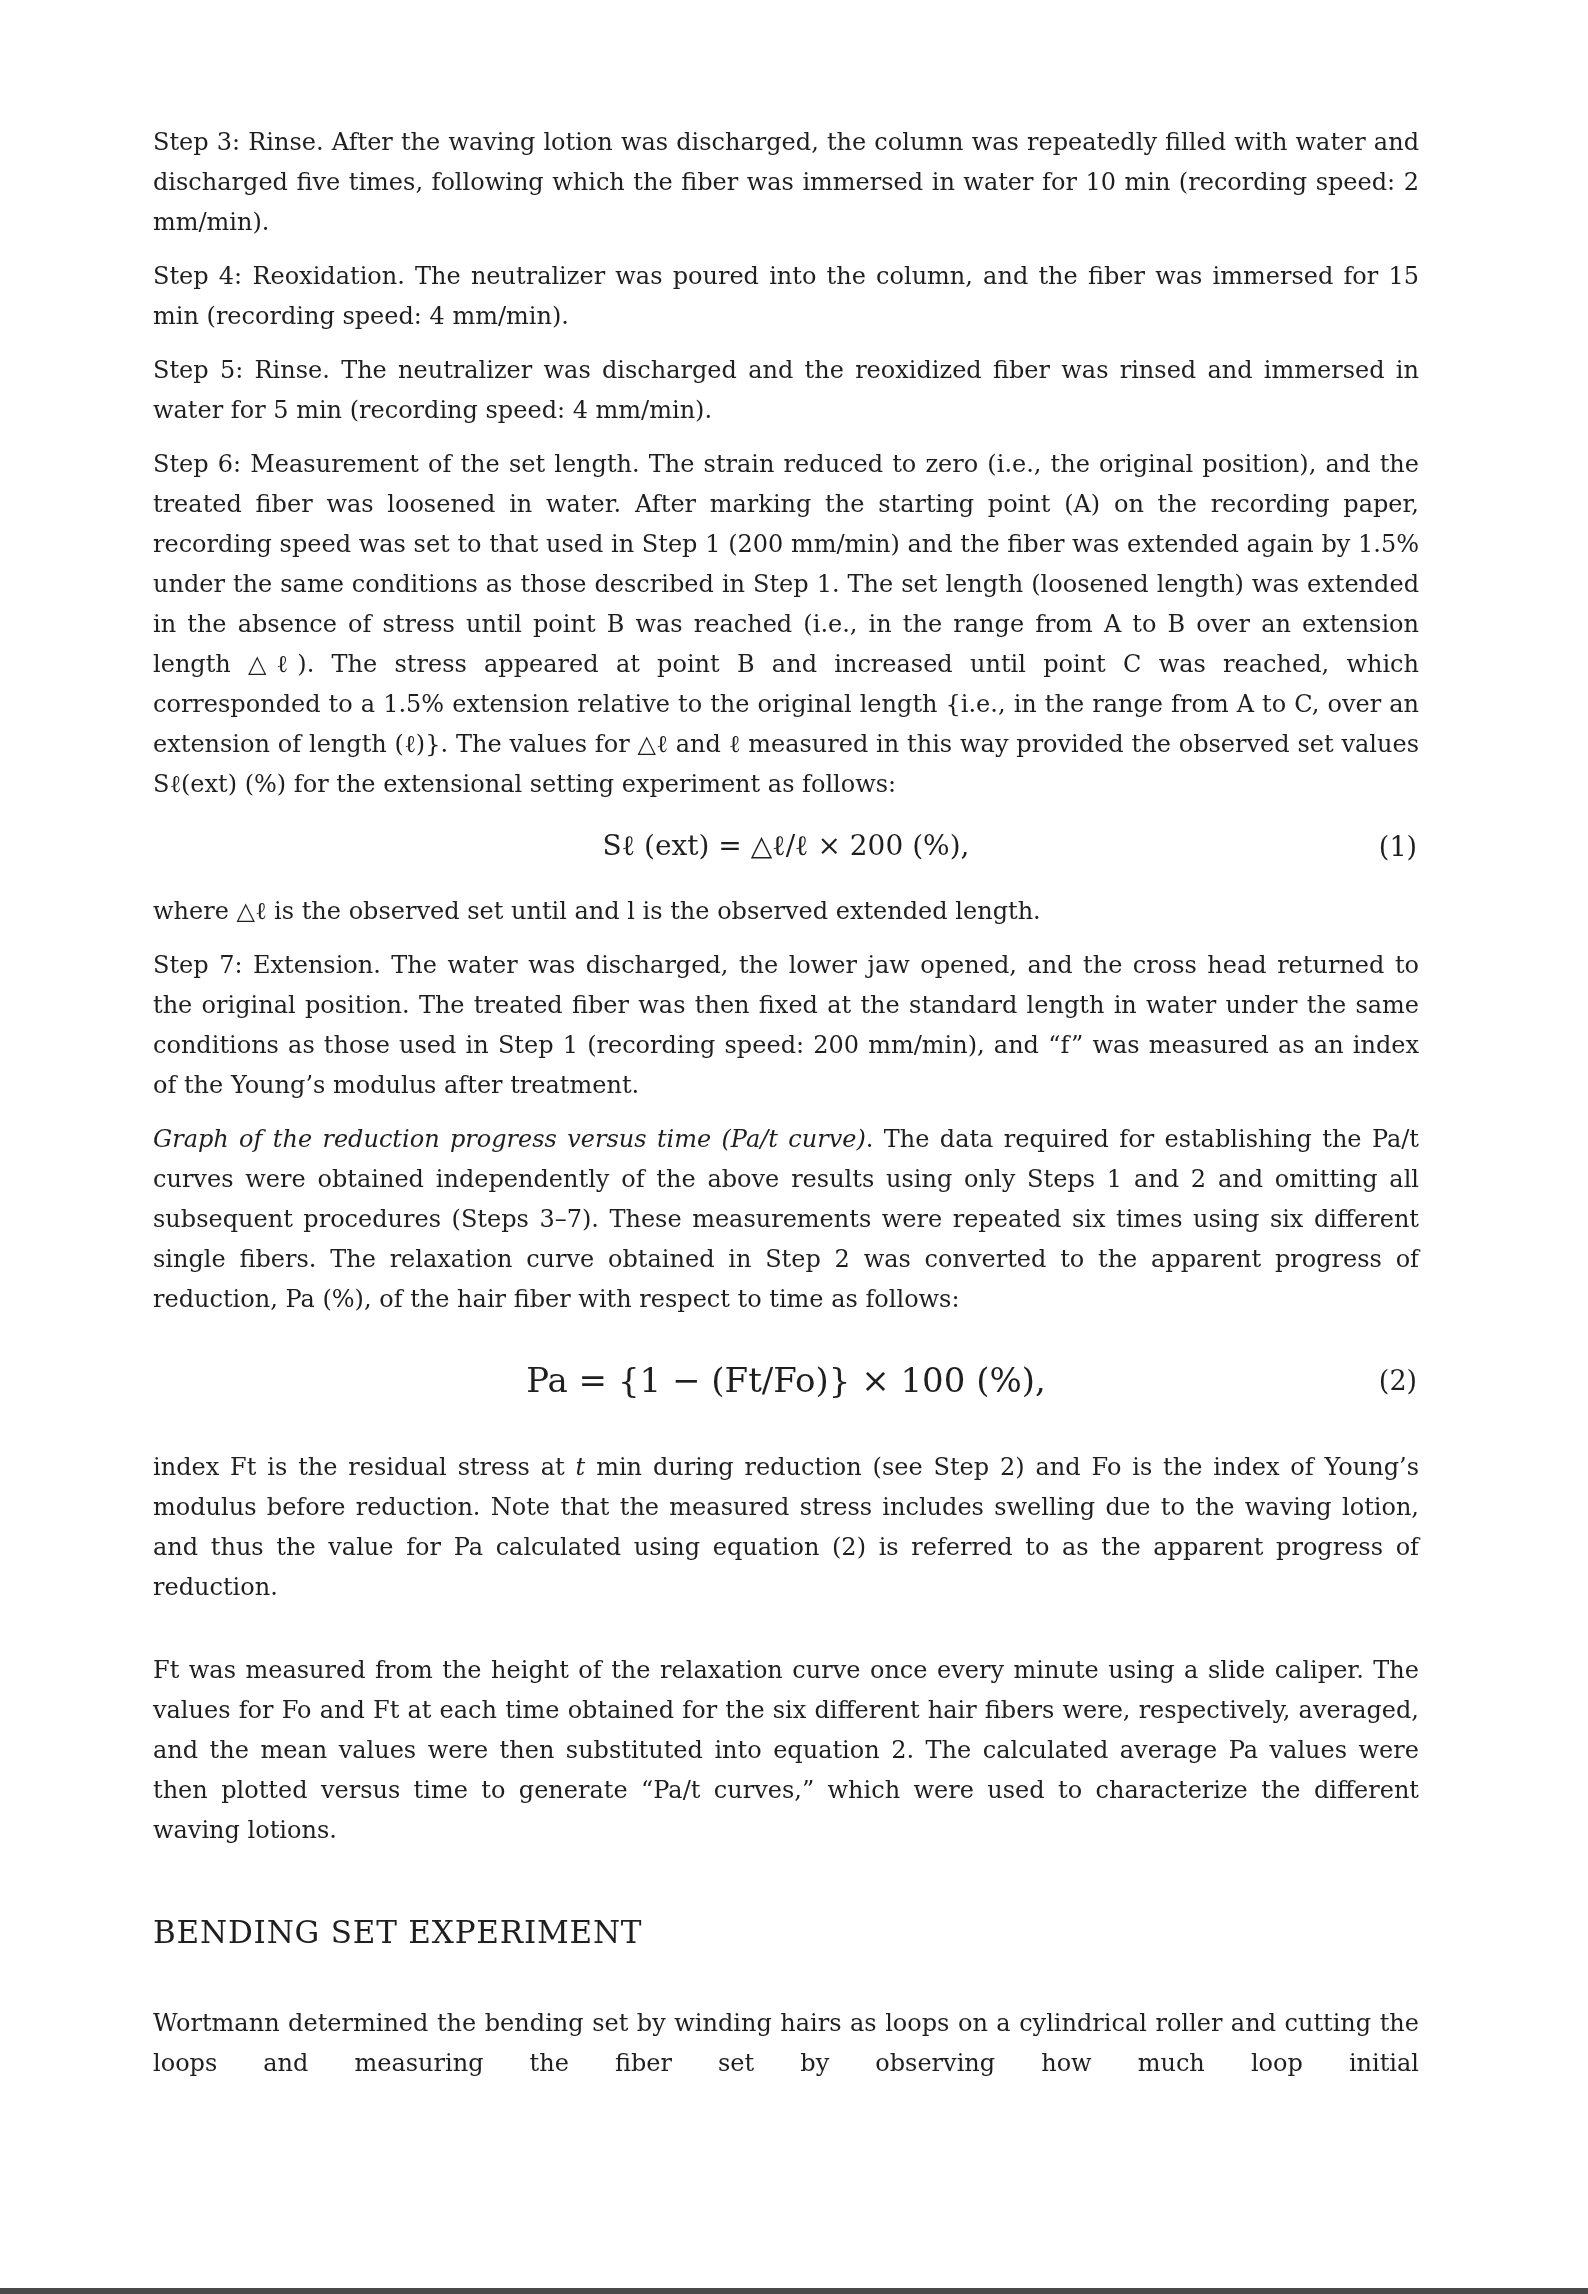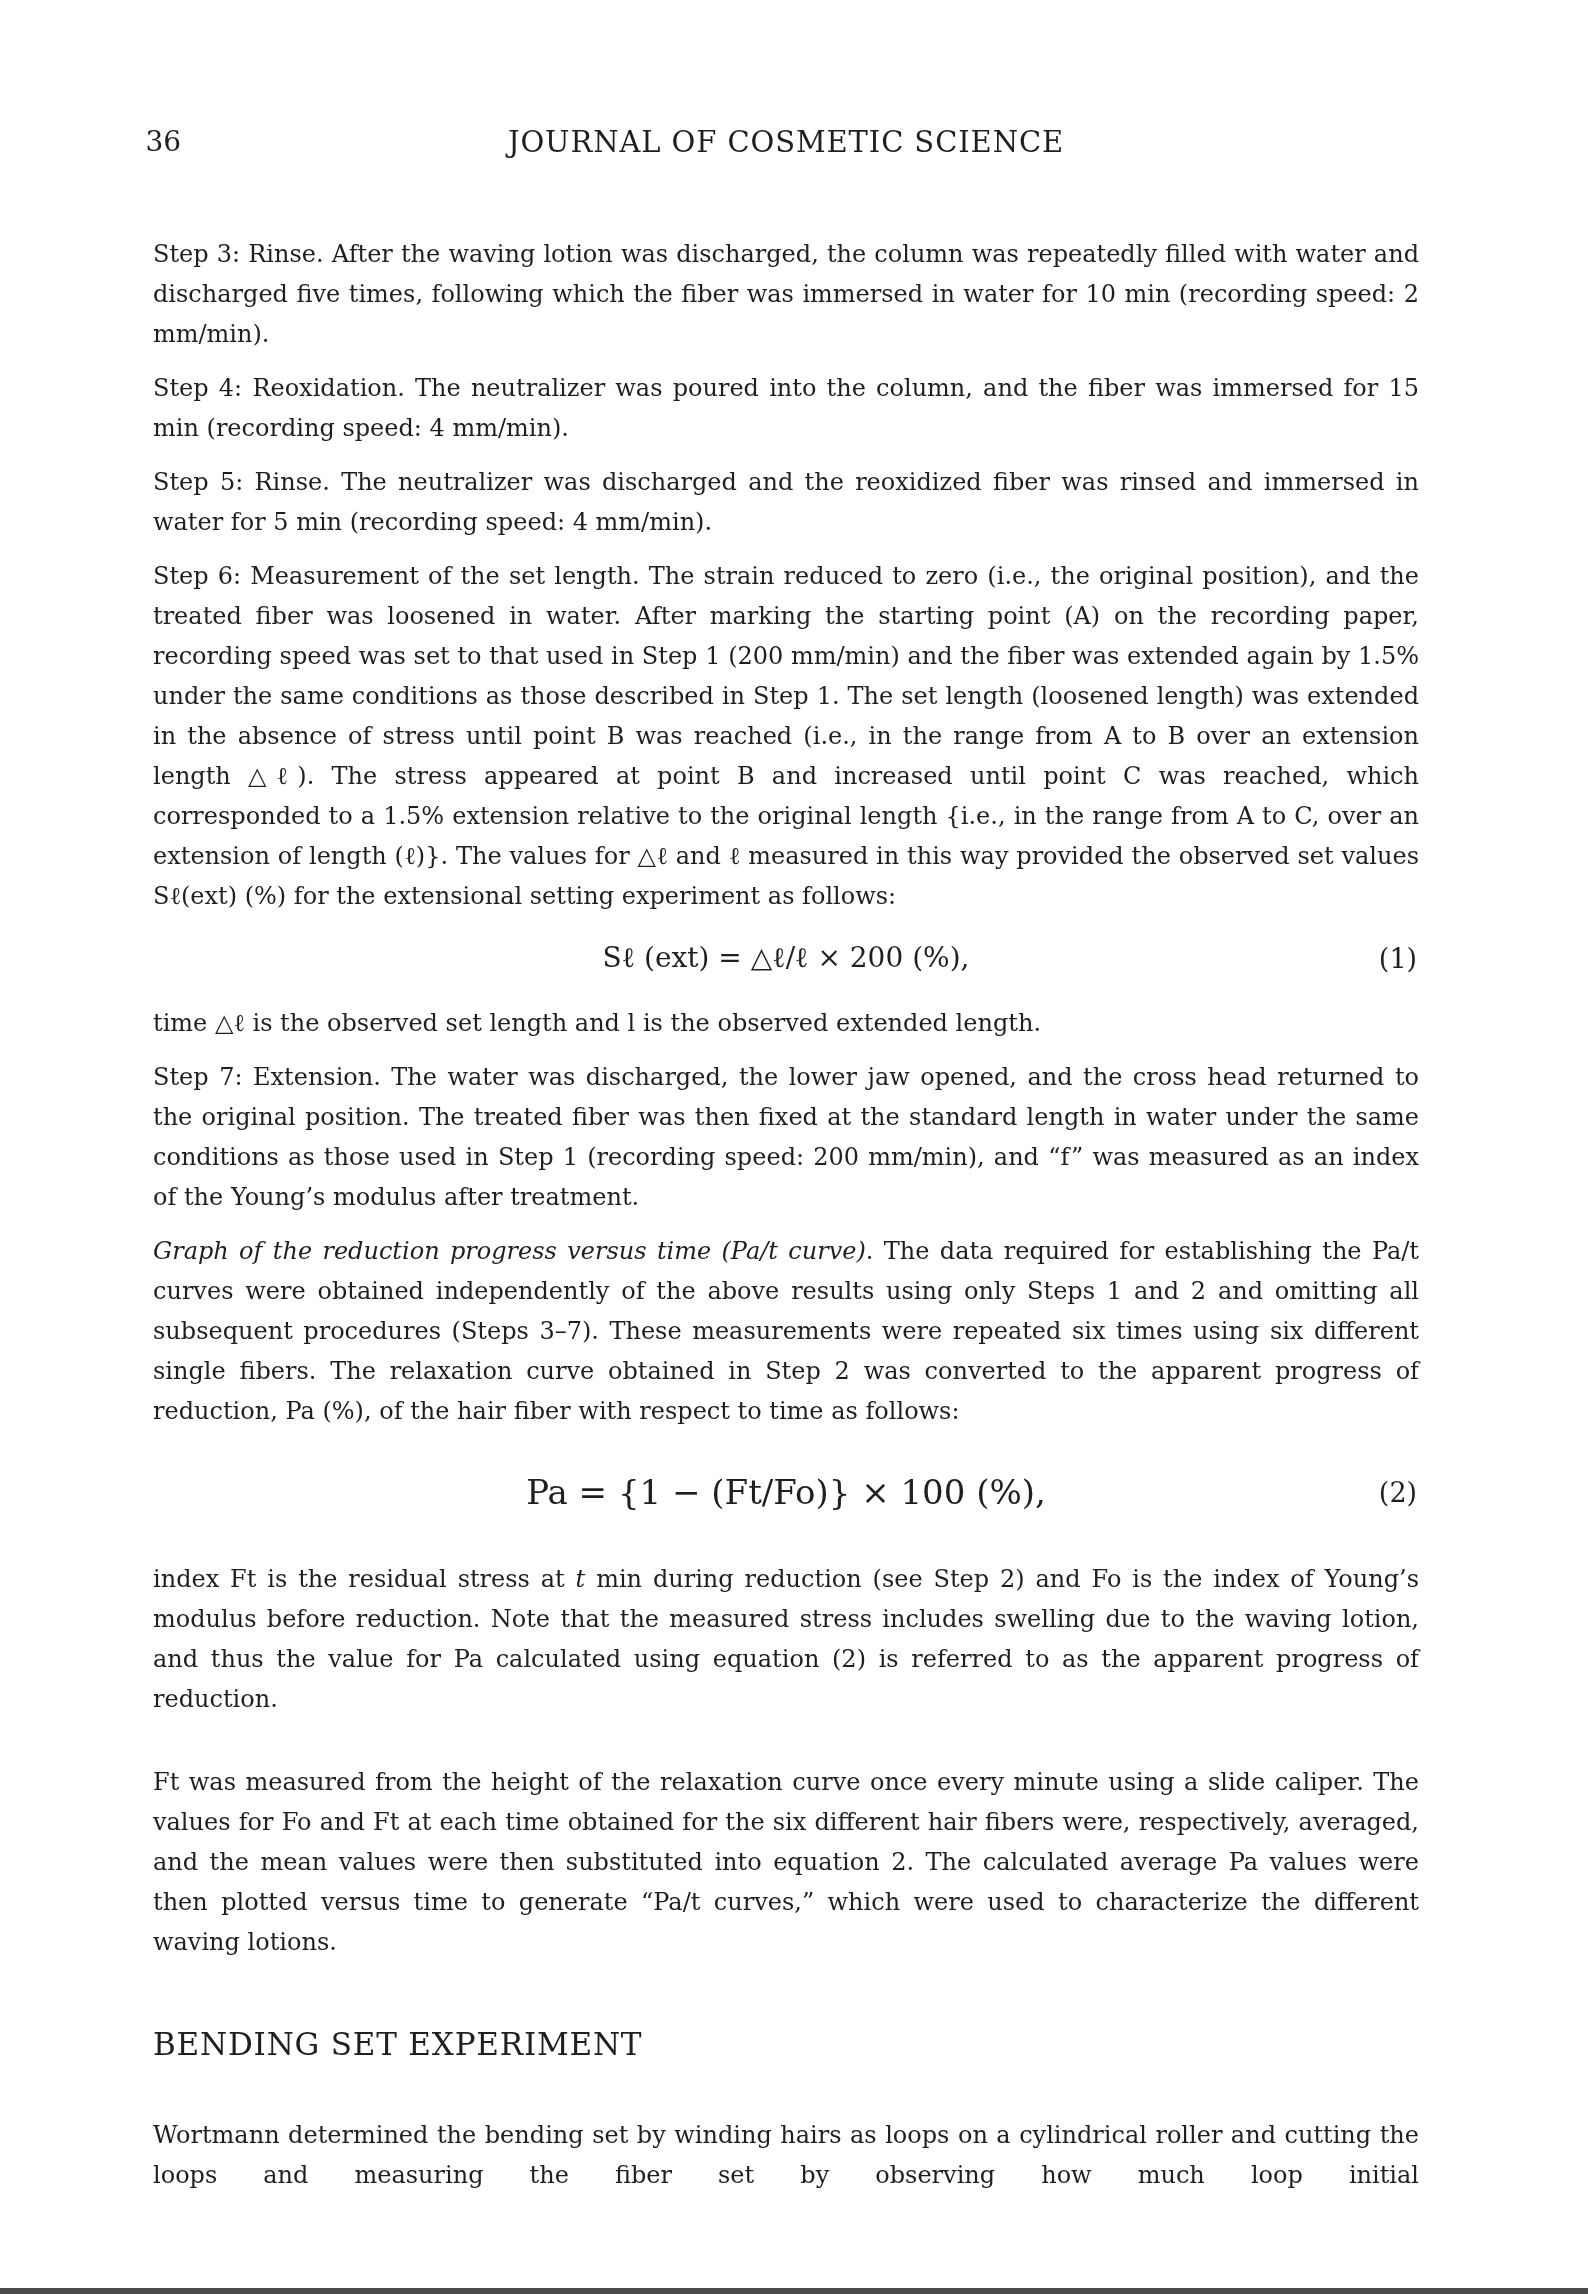--- a/index.html
+++ b/index.html
@@ -84,31 +84,27 @@
     right: 0;
     bottom: 0;
     height: 7.5px;
     background: #4a4a4a;
   }
 </style>
 </head>
 <body>
 
 <div class="page-inner">
-  <div class="masthead">
-    <span class="page-number">36</span>
-    <h1 class="journal-title">JOURNAL OF COSMETIC SCIENCE</h1>
-  </div>
   <div>
       <p class="para"><span>Step 3: Rinse. After the waving lotion was discharged, the column was repeatedly filled with water and discharged five times, following which the fiber was immersed in water for 10 min (recording speed: 2 mm/min).</span></p>
       <p class="para"><span>Step 4: Reoxidation. The neutralizer was poured into the column, and the fiber was immersed for 15 min (recording speed: 4 mm/min).</span></p>
       <p class="para"><span>Step 5: Rinse. The neutralizer was discharged and the reoxidized fiber was rinsed and immersed in water for 5 min (recording speed: 4 mm/min).</span></p>
       <p class="para"><span>Step 6: Measurement of the set length. The strain reduced to zero (i.e., the original position), and the treated fiber was loosened in water. After marking the starting point (A) on the recording paper, recording speed was set to that used in Step 1 (200 mm/min) and the fiber was extended again by 1.5% under the same conditions as those described in Step 1. The set length (loosened length) was extended in the absence of stress until point B was reached (i.e., in the range from A to B over an extension length △ℓ). The stress appeared at point B and increased until point C was reached, which corresponded to a 1.5% extension relative to the original length {i.e., in the range from A to C, over an extension of length (ℓ)}. The values for △ℓ and ℓ measured in this way provided the observed set values Sℓ(ext) (%) for the extensional setting experiment as follows:</span></p>
       <div class="equation eq-normal"><span class="eq-body">Sℓ (ext) = △ℓ/ℓ × 200 (%),</span><span class="eq-num">(1)</span></div>
-      <p class="para"><span>time △ℓ is the observed set length and l is the observed extended length.</span></p>
+      <p class="para"><span>where △ℓ is the observed set until and l is the observed extended length.</span></p>
       <p class="para"><span>Step 7: Extension. The water was discharged, the lower jaw opened, and the cross head returned to the original position. The treated fiber was then fixed at the standard length in water under the same conditions as those used in Step 1 (recording speed: 200 mm/min), and “f” was measured as an index of the Young’s modulus after treatment.</span></p>
       <p class="para"><em>Graph of the reduction progress versus time (Pa/t curve)</em><span>. The data required for establishing the Pa/t curves were obtained independently of the above results using only Steps 1 and 2 and omitting all subsequent procedures (Steps 3–7). These measurements were repeated six times using six different single fibers. The relaxation curve obtained in Step 2 was converted to the apparent progress of reduction, Pa (%), of the hair fiber with respect to time as follows:</span></p>
       <div class="equation eq-large"><span class="eq-body">Pa = {1 − (Ft/Fo)} × 100 (%),</span><span class="eq-num">(2)</span></div>
       <p class="para"><span>index Ft is the residual stress at </span><em>t</em><span> min during reduction (see Step 2) and Fo is the index of Young’s modulus before reduction. Note that the measured stress includes swelling due to the waving lotion, and thus the value for Pa calculated using equation (2) is referred to as the apparent progress of reduction.</span></p>
       <p class="para"><span>Ft was measured from the height of the relaxation curve once every minute using a slide caliper. The values for Fo and Ft at each time obtained for the six different hair fibers were, respectively, averaged, and the mean values were then substituted into equation 2. The calculated average Pa values were then plotted versus time to generate “Pa/t curves,” which were used to characterize the different waving lotions.</span></p>
       <h2 class="section-heading">BENDING SET EXPERIMENT</h2>
       <p class="para justify-last"><span>Wortmann determined the bending set by winding hairs as loops on a cylindrical roller and cutting the loops and measuring the fiber set by observing how much loop initial</span></p>
     </div>
 </div>
 

